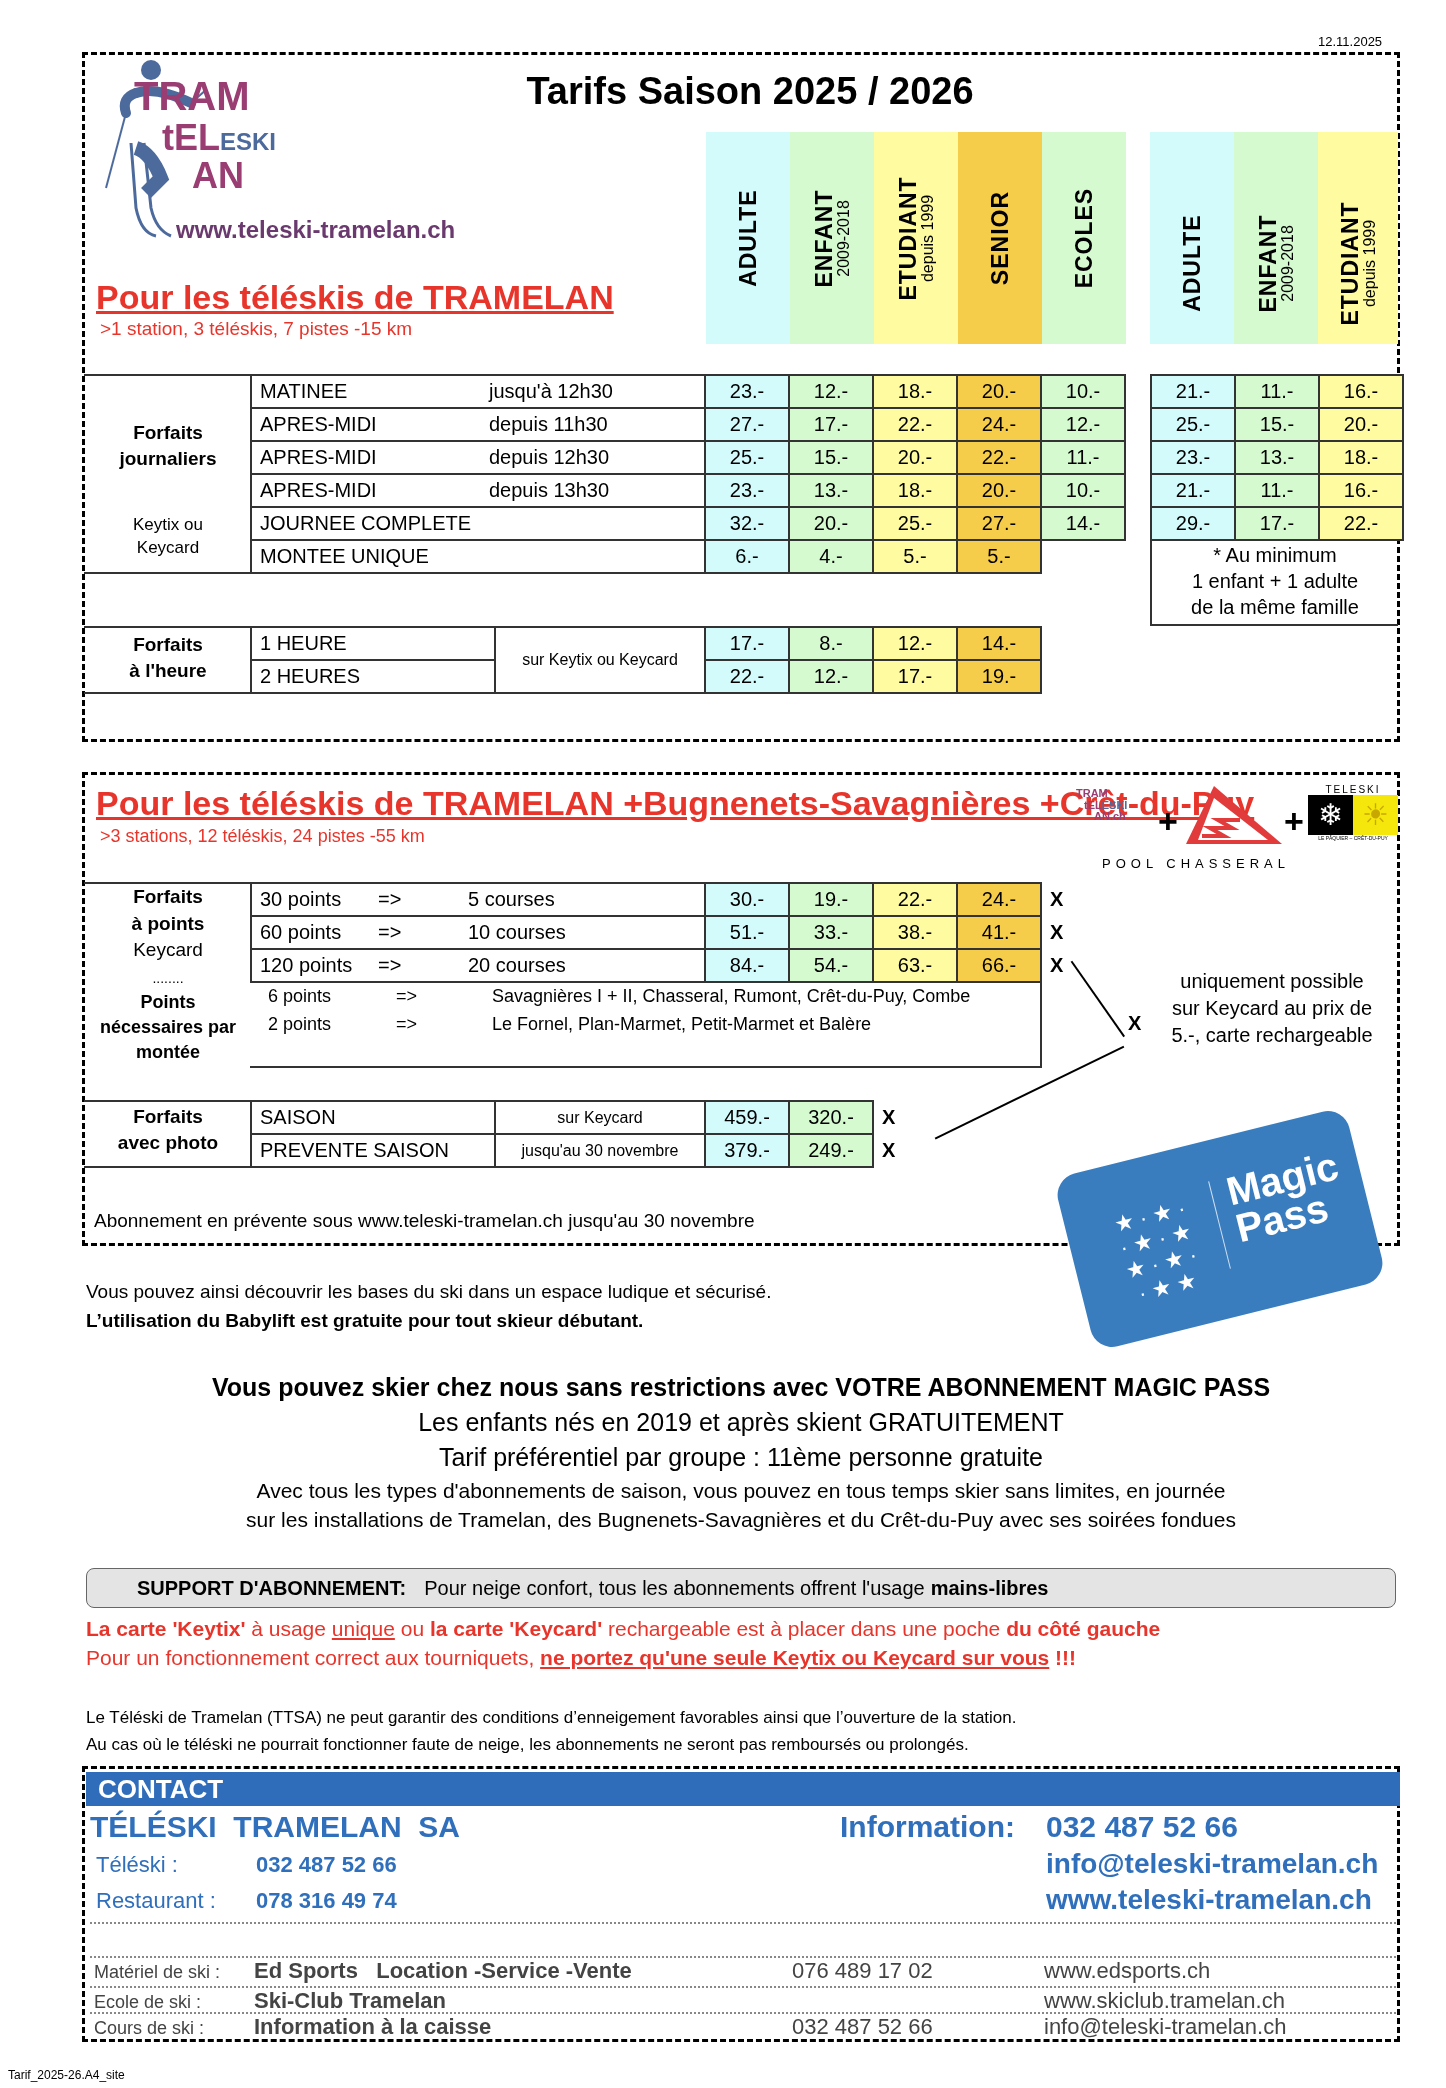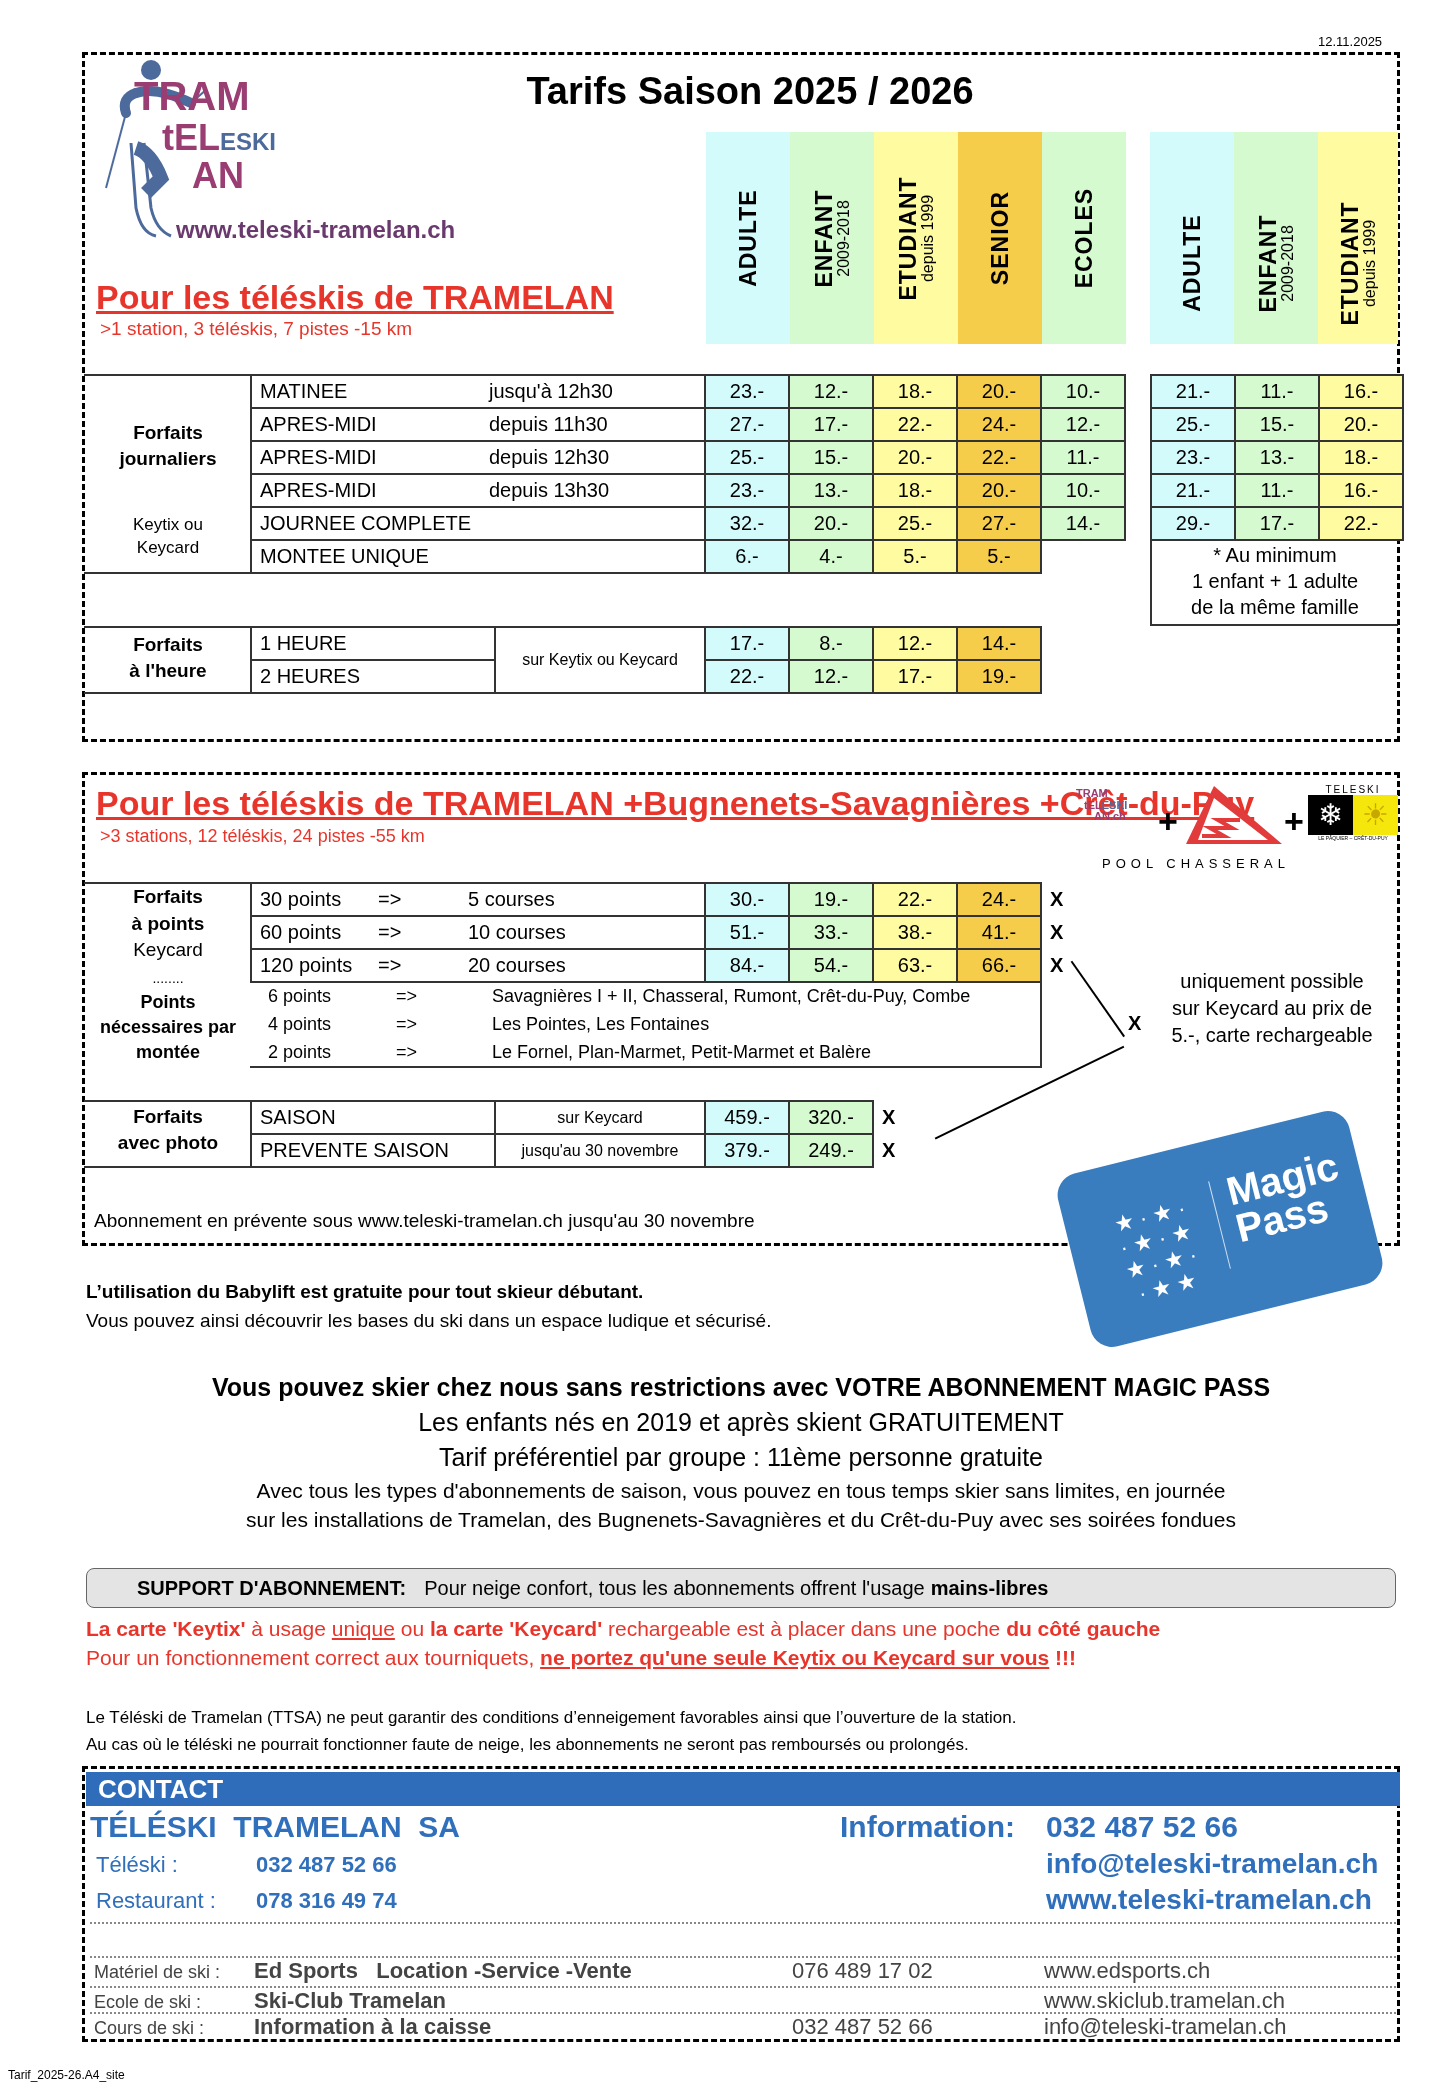--- a/index.html
+++ b/index.html
@@ -316,21 +316,20 @@
         <td class="p c-green">54.-</td>
         <td class="p c-yellow">63.-</td>
         <td class="p c-orange">66.-</td>
         <td class="nb x">X</td>
       </tr>
     </tbody>
 </table>
 <div class="abs" style="top:982px;left:250px;width:792px;height:86px;border-bottom:2px solid #333;border-right:2px solid #333;">
   <div id="needed-list">
       <div style="font-size: 18px; height: 28px; line-height: 28px; padding-left: 18px; white-space: nowrap;"><span style="display:inline-block;width:128px;">6 points</span><span style="display:inline-block;width:96px;">=&gt;</span><span>Savagnières I + II, Chasseral, Rumont, Crêt-du-Puy, Combe</span></div>
-      <div style="font-size: 18px; height: 28px; line-height: 28px; padding-left: 18px; white-space: nowrap;"><span style="display:inline-block;width:128px;">4 points</span><span style="display:inline-block;width:96px;">=&gt;</span><span>Les Pointes, Les Fontaines</span></div>
       <div style="font-size: 18px; height: 28px; line-height: 28px; padding-left: 18px; white-space: nowrap;"><span style="display:inline-block;width:128px;">2 points</span><span style="display:inline-block;width:96px;">=&gt;</span><span>Le Fornel, Plan-Marmet, Petit-Marmet et Balère</span></div>
     </div>
 </div>
 
 <div class="arrow" style="top:1036px;left:1124px;width:92px;transform:rotate(-125deg);"></div>
 <div class="abs x" style="top:1012px;left:1128px;">X</div>
 <div class="arrow" style="top:1046px;left:1124px;width:210px;transform:rotate(154deg);"></div>
 <div class="abs" style="top:968px;left:1162px;width:220px;text-align:center;font-size:20px;line-height:1.35;">
   <div>uniquement possible</div>
   <div>sur Keycard au prix de</div>
@@ -367,22 +366,22 @@
 <div class="abs" style="top:1140px;left:1070px;width:300px;height:178px;background:#3a7dbf;border-radius:22px;transform:rotate(-14deg);overflow:hidden;">
   <div style="position:absolute;left:30px;top:48px;width:110px;height:100px;color:#fff;font-size:22px;line-height:1.1;text-align:center;">★ · ★ ·<br>· ★ · ★<br>★ · ★ ·<br>· ★ ★</div>
   <div style="position:absolute;left:150px;top:40px;height:90px;border-left:1.5px solid #cfe0f2;"></div>
   <div style="position:absolute;left:166px;top:36px;color:#fff;font-weight:bold;font-size:40px;line-height:0.95;">
     <div>Magic</div>
     <div>Pass</div>
   </div>
 </div>
 
 <div class="abs" style="top:1278px;left:86px;font-size:19px;line-height:1.5;">
+  <div>Vous pouvez ainsi découvrir les bases du ski dans un espace ludique et sécurisé.</div>
   <div style="font-weight:bold;">L’utilisation du Babylift est gratuite pour tout skieur débutant.</div>
-  <div>Vous pouvez ainsi découvrir les bases du ski dans un espace ludique et sécurisé.</div>
 </div>
 
 <div class="abs" style="top:1370px;left:86px;width:1310px;text-align:center;font-size:25px;line-height:1.4;">
   <div style="font-weight:bold;">Vous pouvez skier chez nous sans restrictions avec VOTRE ABONNEMENT MAGIC PASS</div>
   <div>Les enfants nés en 2019 et après skient GRATUITEMENT</div>
   <div>Tarif préférentiel par groupe :  11ème personne gratuite</div>
 </div>
 <div class="abs" style="top:1476px;left:86px;width:1310px;text-align:center;font-size:21px;line-height:1.4;">
   <div>Avec tous les types d'abonnements de saison, vous pouvez en tous temps skier sans limites, en journée</div>
   <div>sur les installations de Tramelan, des Bugnenets-Savagnières et du Crêt-du-Puy  avec ses soirées fondues</div>

